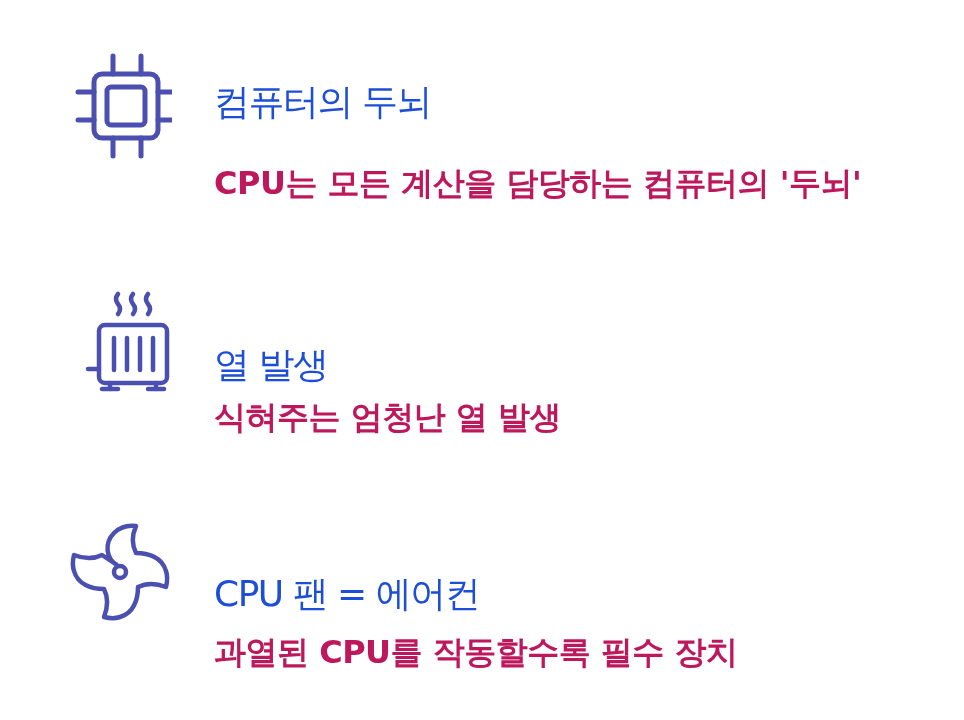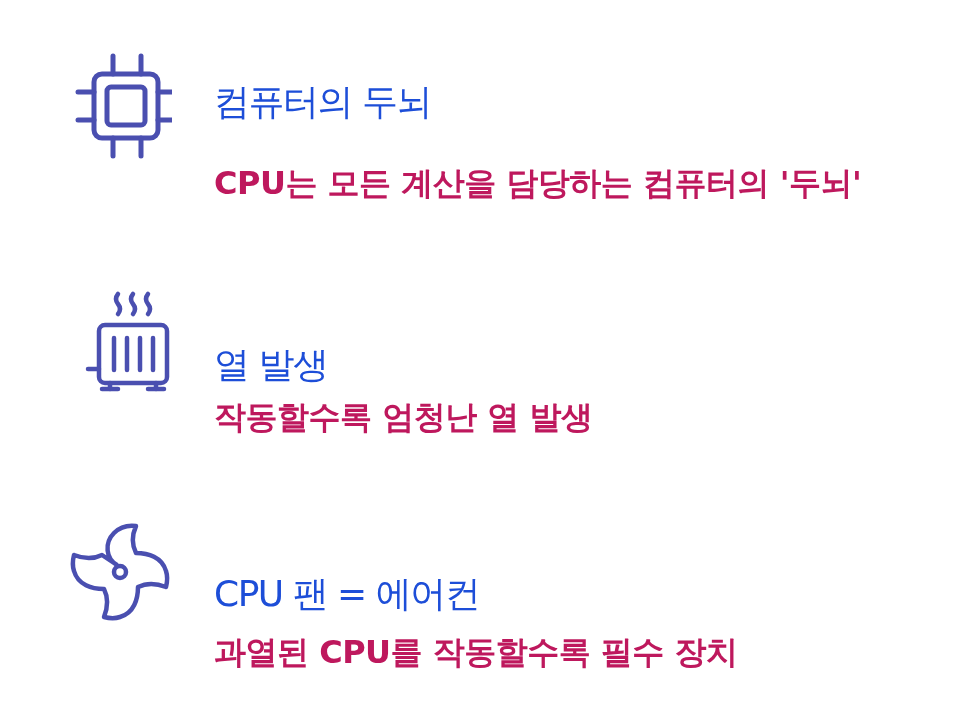--- a/index.html
+++ b/index.html
@@ -46,21 +46,21 @@
       <line x1="78" y1="56" x2="78" y2="88"></line>
       <line x1="91" y1="56" x2="91" y2="88"></line>
       <line x1="26" y1="87" x2="37" y2="87"></line>
       <line x1="48" y1="101" x2="48" y2="107"></line>
       <line x1="40" y1="107" x2="56" y2="107"></line>
       <line x1="94" y1="101" x2="94" y2="107"></line>
       <line x1="86" y1="107" x2="102" y2="107"></line>
     </g>
   </svg>
   <div class="title" style="top:315px;margin-top:28px;">열 발생</div>
-  <div class="desc" style="top:397px;">작동할수록 엄청난 열 발생</div>
+  <div class="desc" style="top:397px;">식혀주는 엄청난 열 발생</div>
 </div>
 
 <div class="item" style="top:0;">
   <svg class="icon" style="top:515px;" viewBox="0 0 110 110">
     <g fill="none" stroke="#4a4fb0" stroke-width="4.5" stroke-linecap="round" stroke-linejoin="round">
       <path d="M55 50
                C44 44 42 28 52 18
                C58 12 66 10 74 11
                C70 20 70 30 74 38
                C86 38 100 42 104 56

